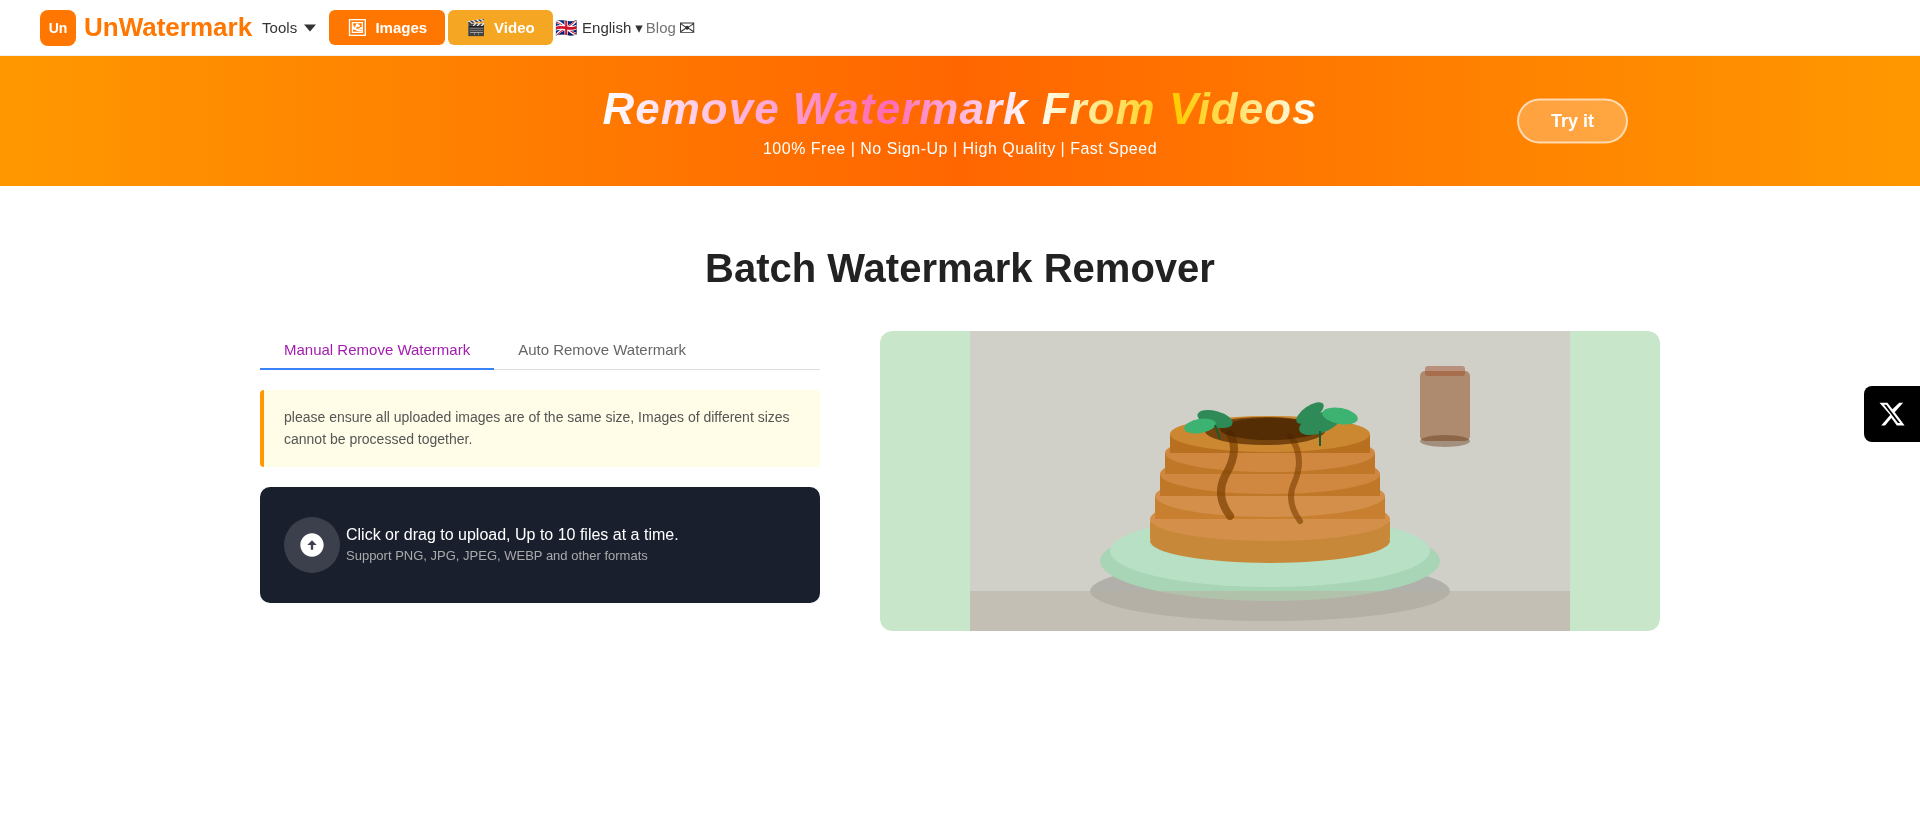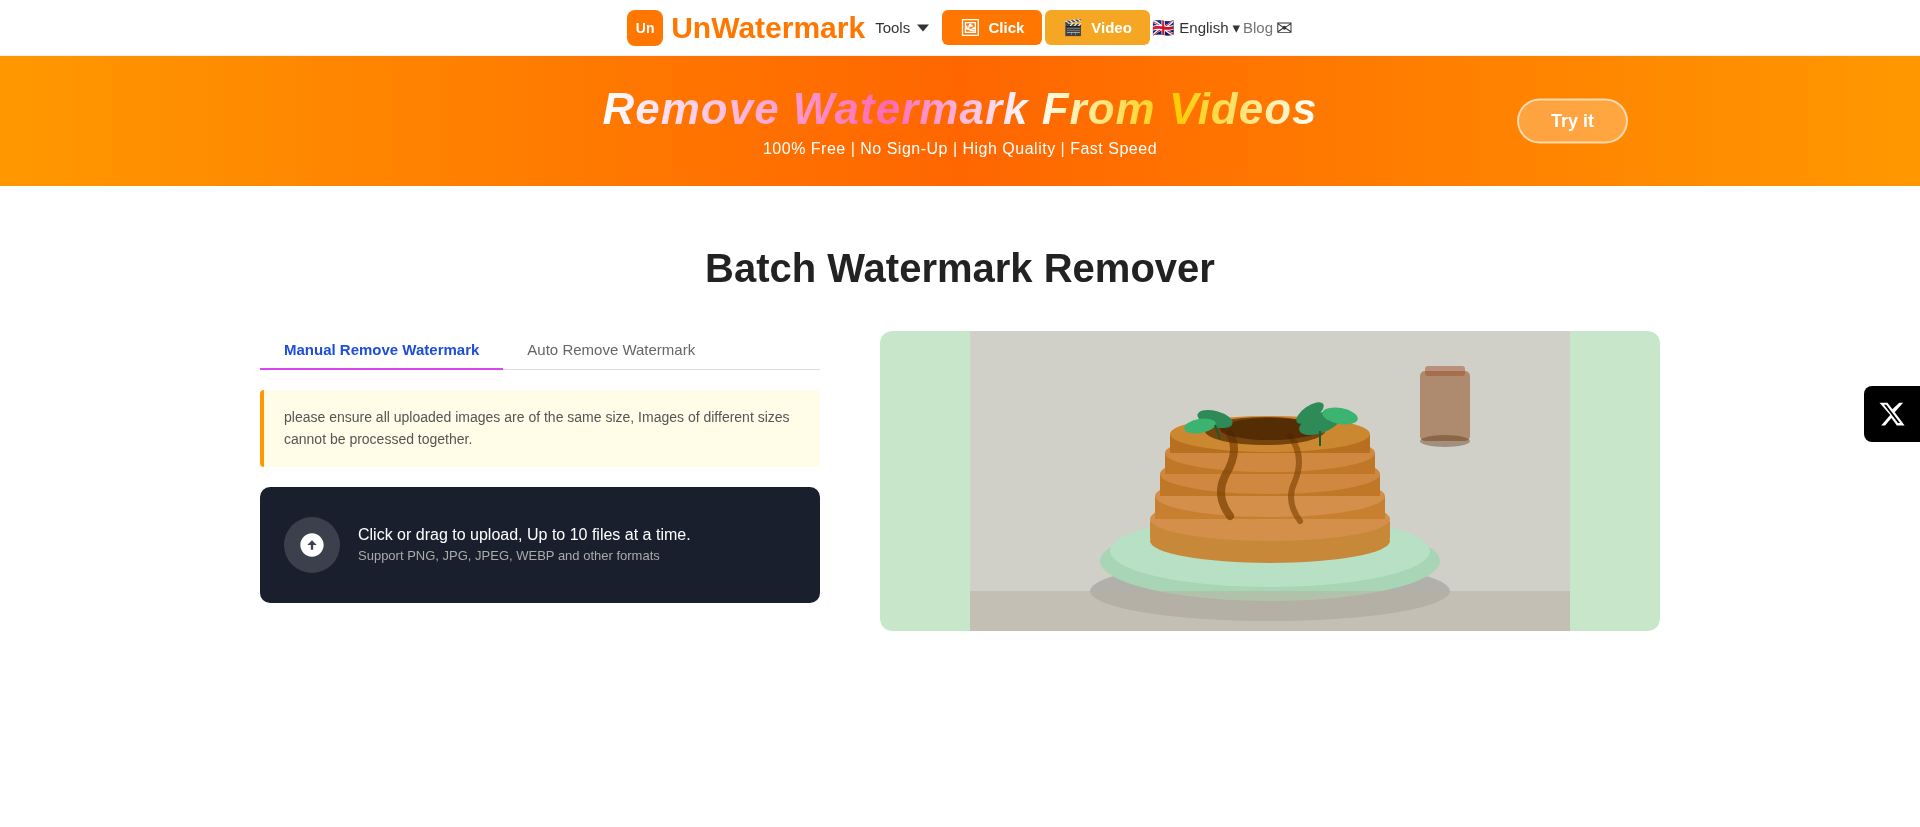--- a/index.html
+++ b/index.html
@@ -2,37 +2,37 @@
 <html><head>
   <meta charset="utf-8">
   <style>
     * { margin: 0; padding: 0; box-sizing: border-box; }
     body { font-family: -apple-system, BlinkMacSystemFont, 'Segoe UI', sans-serif; background: #fff; width: 1920px; min-height: 827px; overflow-x: hidden; }
 
     
     .navbar {
       display: flex;
       align-items: center;
-      justify-content: center;
+      justify-content: flex-start;
       padding: 0 40px;
       height: 56px;
       background: #fff;
       border-bottom: 1px solid #f0f0f0;
       position: relative;
       z-index: 10;
     }
     .navbar-left { display: flex; align-items: center; gap: 8px; }
     .logo-box {
       width: 36px; height: 36px;
       background: #ff7700;
       border-radius: 8px;
       display: flex; align-items: center; justify-content: center;
       color: #fff; font-weight: 900; font-size: 14px;
     }
-    .logo-text { font-size: 30px; font-weight: 700; color: #222; }
+    .logo-text { font-size: 26px; font-weight: 700; color: #222; }
     .logo-text span { color: #ff7700; }
     .navbar-right { display: flex; align-items: center; gap: 3px; }
     .nav-tools {
       display: flex; align-items: center; gap: 4px;
       font-size: 15px; color: #333; cursor: pointer; padding: 6px 10px;
     }
     .nav-tools svg { width: 12px; height: 12px; fill: #333; margin-left: 3px; }
     .btn-images {
       display: flex; align-items: center; gap: 8px;
       background: #ff7700; color: #fff;
@@ -126,23 +126,23 @@
       padding: 10px 24px;
       font-size: 15px;
       cursor: pointer;
       color: #666;
       border-bottom: 2px solid transparent;
       margin-bottom: -1px;
       background: none;
       border-left: none; border-top: none; border-right: none;
     }
     .tab.active {
-      color: #1d4ed8;
-      border-bottom: 2px solid #d946ef;
-      font-weight: 700;
+      color: #a21caf;
+      border-bottom: 2px solid #3b82f6;
+      font-weight: 400;
     }
 
     
     .notice-box {
       background: #fffde7;
       border-left: 4px solid #ff9800;
       border-radius: 4px;
       padding: 16px 20px;
       font-size: 14px;
       color: #555;
@@ -150,21 +150,21 @@
       margin-bottom: 20px;
     }
 
     
     .upload-area {
       background: #1a1f2e;
       border-radius: 10px;
       padding: 30px 24px;
       display: flex;
       align-items: center;
-      gap: 18px;
+      gap: 6px;
       cursor: pointer;
     }
     .upload-icon-circle {
       width: 56px; height: 56px;
       background: rgba(255,255,255,0.15);
       border-radius: 50%;
       display: flex; align-items: center; justify-content: center;
       flex-shrink: 0;
     }
     .upload-icon-circle svg { width: 28px; height: 28px; fill: #fff; }
@@ -233,21 +233,21 @@
   </div>
   <div class="navbar-right">
     <div class="nav-tools">
       <span>Tools</span>
       <svg viewBox="0 0 10 6">
           <path d="M0 0l5 6 5-6z"></path>
         </svg>
     </div>
     <button class="btn-images">
       <span class="icon">🖼</span>
-      <span>Click</span>
+      <span>Images</span>
     </button>
     <button class="btn-video">
       <span class="icon">🎬</span>
       <span>Video</span>
     </button>
     <div class="nav-lang">
       <span class="flag">🇬🇧</span>
       <span>English</span>
       <span>▾</span>
     </div>

